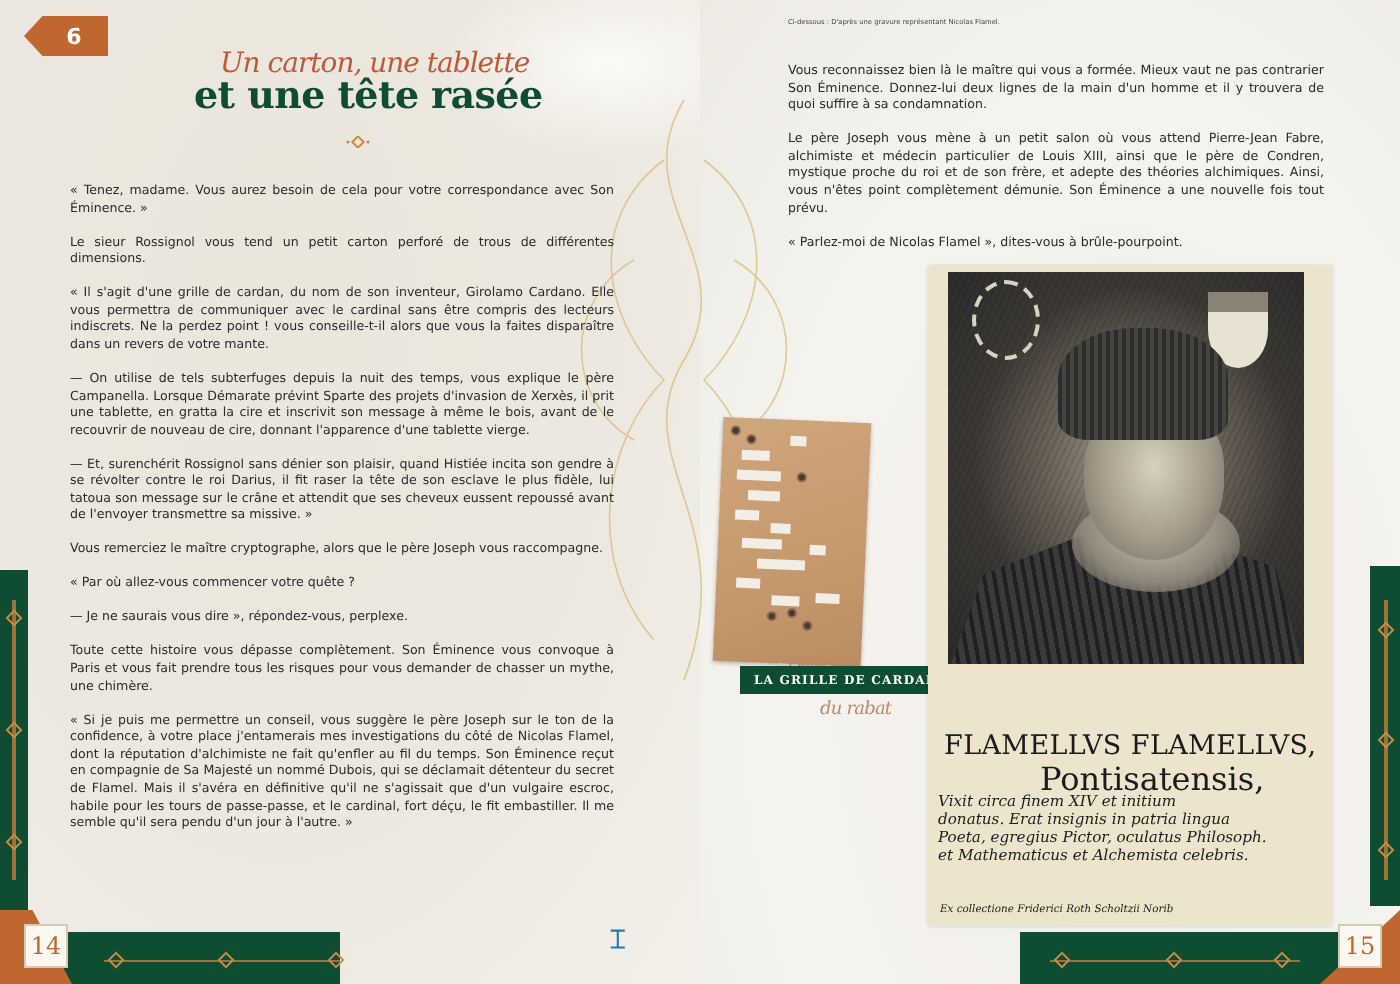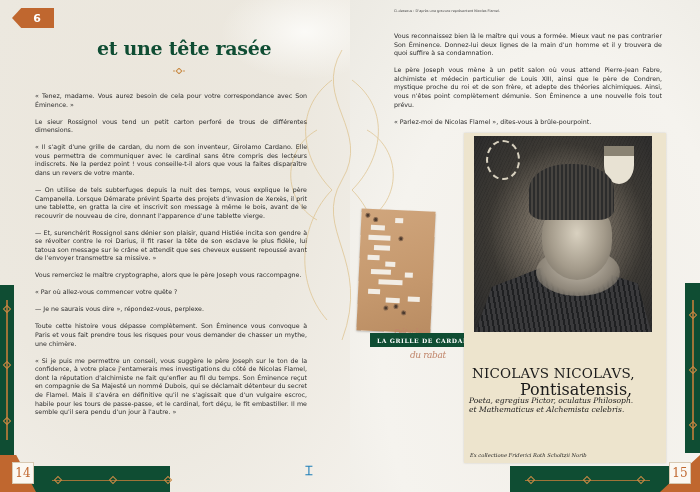--- a/index.html
+++ b/index.html
@@ -217,20 +217,21 @@
     <g fill="none" stroke="#d9b97a" stroke-width="0.8" opacity="0.75">
       <path d="M70 10 C 40 60, 100 90, 70 140 C 40 190, 100 220, 70 300"></path>
       <path d="M60 40 C 20 70, 30 120, 60 150 C 30 180, 20 240, 55 280"></path>
       <path d="M80 40 C 120 70, 110 120, 80 150 C 110 180, 120 240, 85 280"></path>
       <path d="M45 90 C 10 110, 10 160, 45 180"></path>
       <path d="M95 90 C 130 110, 130 160, 95 180"></path>
     </g>
   </svg>
 
   <div class="chapter-tab">6</div>
+  <div class="title-script">Un carton, une tablette</div>
   <div class="title-main">et une tête rasée</div>
   <svg class="title-ornament" viewBox="0 0 14 6">
     <circle cx="2" cy="3" r="0.8" fill="#c98b45"></circle>
     <rect x="5" y="1" width="4" height="4" transform="rotate(45 7 3)" fill="none" stroke="#c98b45" stroke-width="1"></rect>
     <circle cx="12" cy="3" r="0.8" fill="#c98b45"></circle>
   </svg>
 
   <div class="body-col col-left">
     <p>« Tenez, madame. Vous aurez besoin de cela pour votre correspondance avec Son Éminence. »</p>
     <p>Le sieur Rossignol vous tend un petit carton perforé de trous de différentes dimensions.</p>
@@ -277,22 +278,24 @@
 
   <div class="engraving-frame"></div>
   <div class="engraving-img">
     <div class="wreath"></div>
     <div class="crest"></div>
     <div class="portrait-body"></div>
     <div class="portrait-beard"></div>
     <div class="portrait-face"></div>
     <div class="portrait-hat"></div>
   </div>
-  <div class="engraving-title">NICOLAVS NICOLAVS,</div>
+  <div class="engraving-title">FLAMELLVS FLAMELLVS,</div>
   <div class="engraving-sub">Pontisatensis,</div>
   <div class="engraving-inscr">
+    <div>Vixit circa finem XIV et initium</div>
+    <div>donatus. Erat insignis in patria lingua</div>
     <div>Poeta, egregius Pictor, oculatus Philosoph.</div>
     <div>et Mathematicus et Alchemista celebris.</div>
   </div>
   <div class="engraving-credit">Ex collectione Friderici Roth Scholtzii Norib</div>
 
   <div class="blue-glyph">⌶</div>
 </div>
 
 </body></html>

